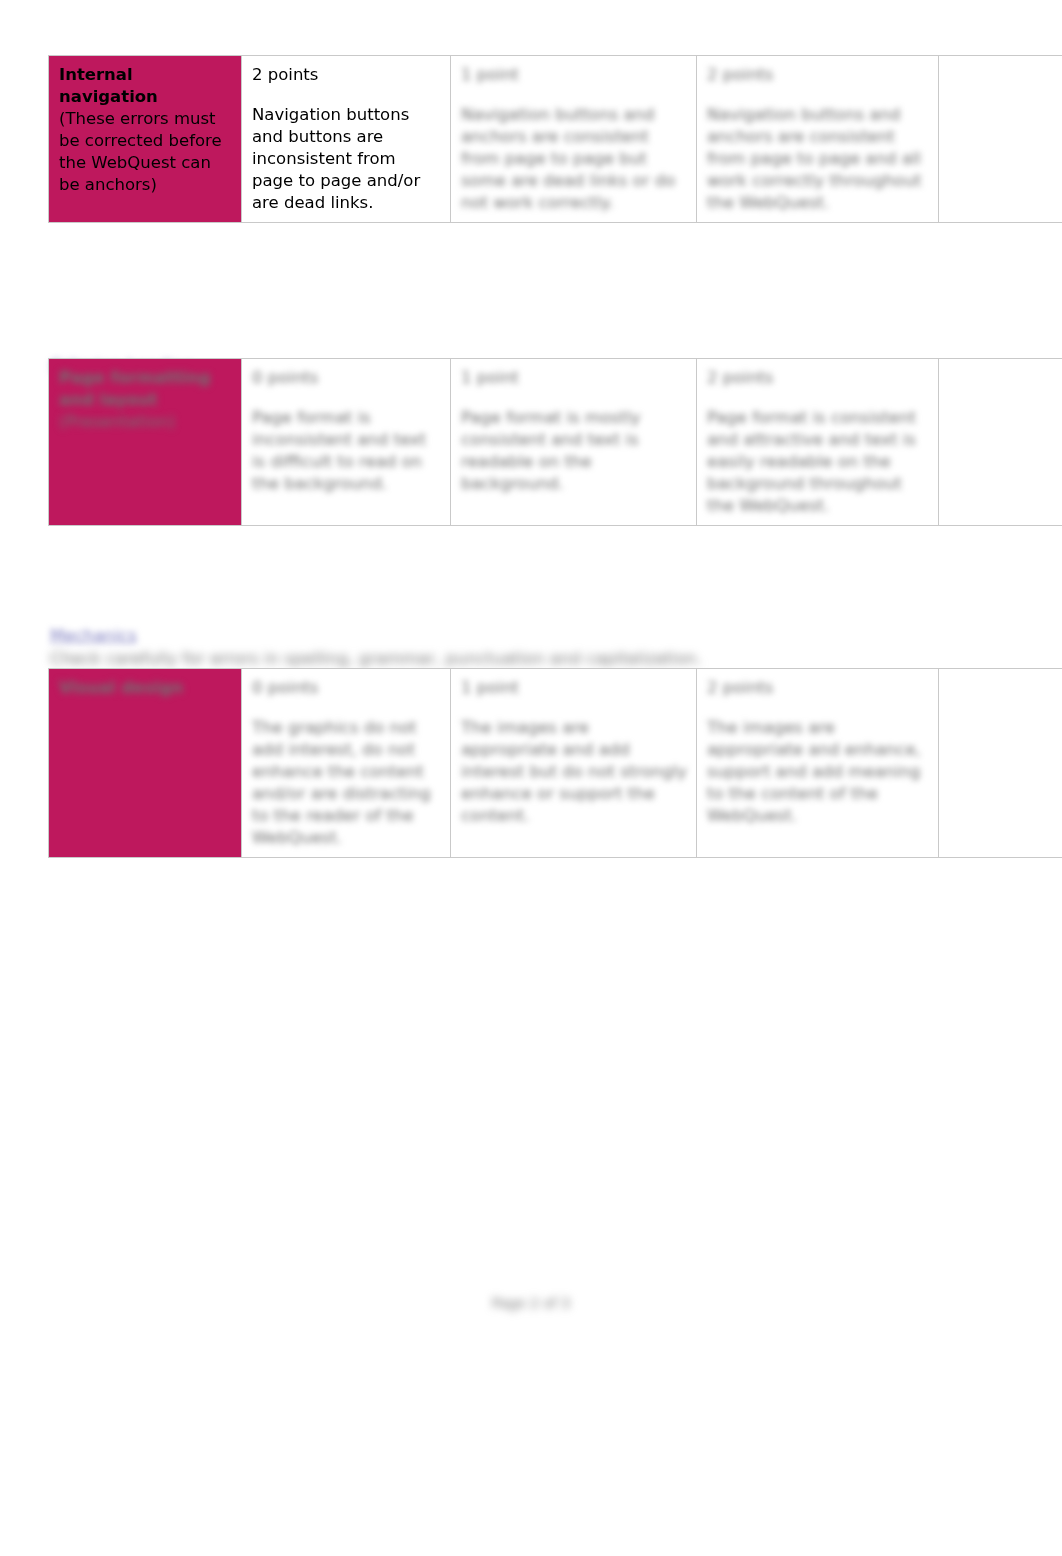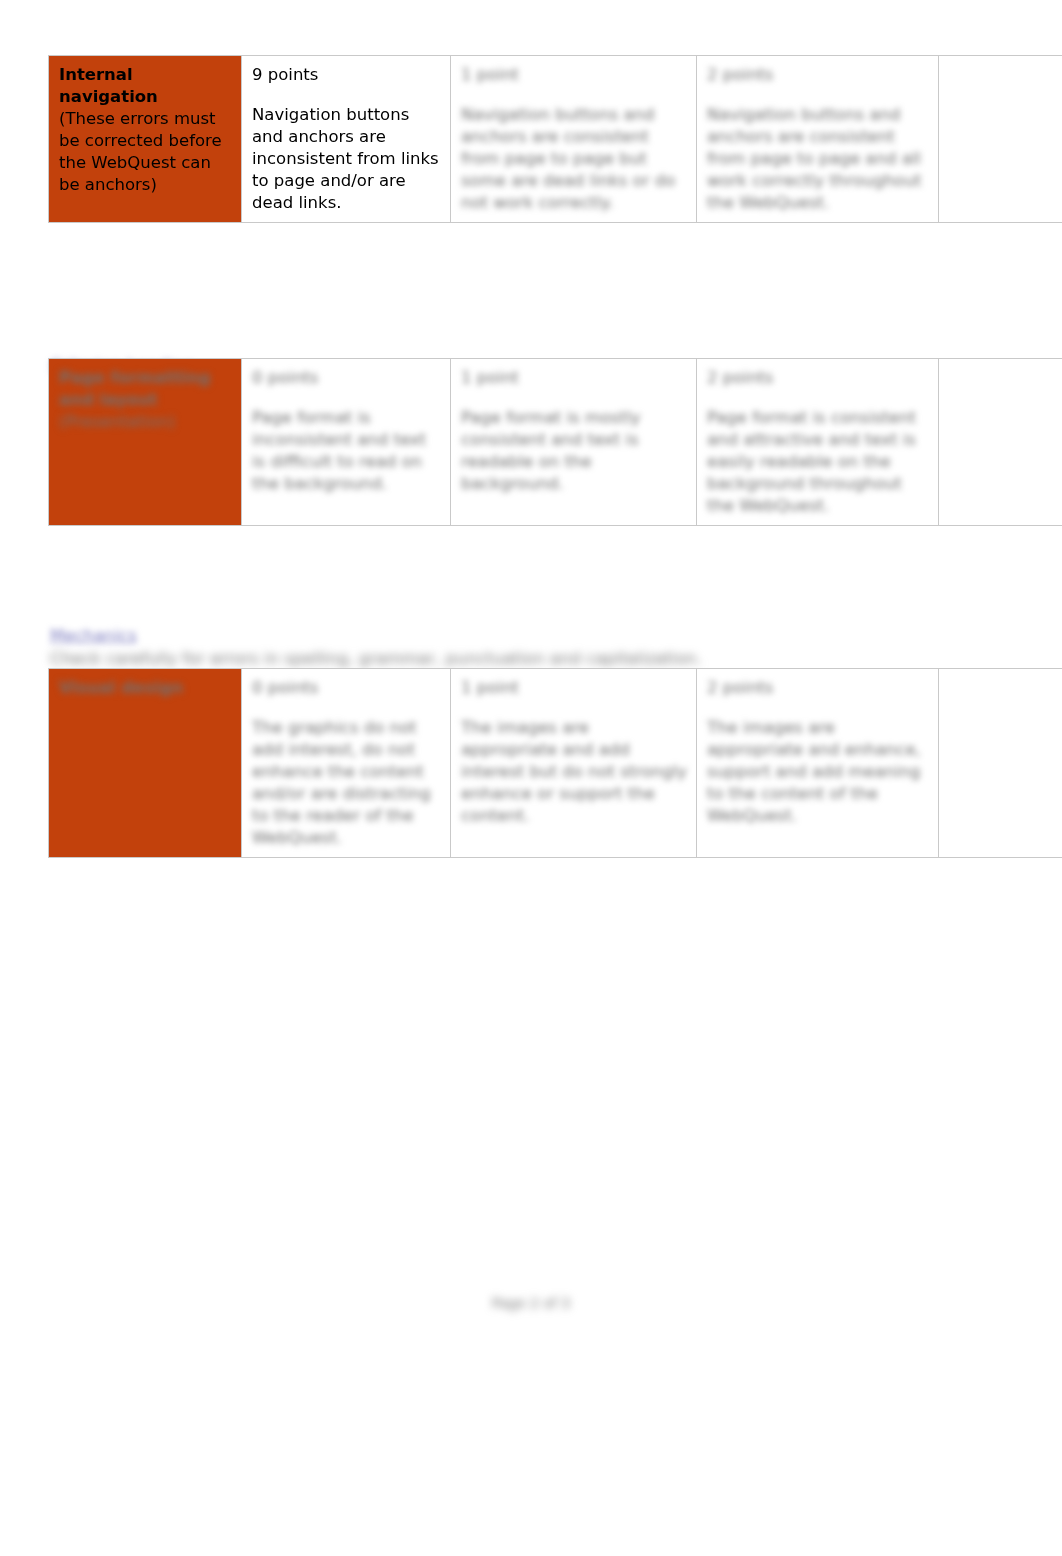--- a/index.html
+++ b/index.html
@@ -34,21 +34,21 @@
   }
   .rubric td {
     border: 1px solid #c9c9c9;
     vertical-align: top;
     padding: 8px 8px 8px 10px;
     font-size: 16.5px;
     line-height: 1.33;
     background: #ffffff;
   }
   .rubric td.crit {
-    background: #c2410c;
+    background: #be185d;
   }
   .col1 { width: 174px; }
   .col2 { width: 190px; }
   .col3 { width: 227px; }
   .col4 { width: 223px; }
   .col5 { width: 130px; }
 
   .crit-title {
     font-weight: bold;
     display: block;
@@ -117,22 +117,22 @@
 <div class="page">
 
   <table class="rubric" id="table-navigation">
     <tbody>
         <tr>
       <td class="col1 crit">
         <span class="crit-title">Internal navigation</span>
         <span class="crit-note">(These errors must be corrected before the WebQuest can be anchors)</span>
       </td>
       <td class="col2">
-        <span class="pts">9 points</span>
-        <span class="desc">Navigation buttons and anchors are inconsistent from links to page and/or are dead links.</span>
+        <span class="pts">2 points</span>
+        <span class="desc">Navigation buttons and buttons are inconsistent from page to page and/or are dead links.</span>
       </td>
       <td class="col3">
         <span class="pts blur">1 point</span>
         <span class="desc blur">Navigation buttons and anchors are consistent from page to page but some are dead links or do not work correctly.</span>
       </td>
       <td class="col4">
         <span class="pts blur">2 points</span>
         <span class="desc blur">Navigation buttons and anchors are consistent from page to page and all work correctly throughout the WebQuest.</span>
       </td>
       <td class="col5"></td>

